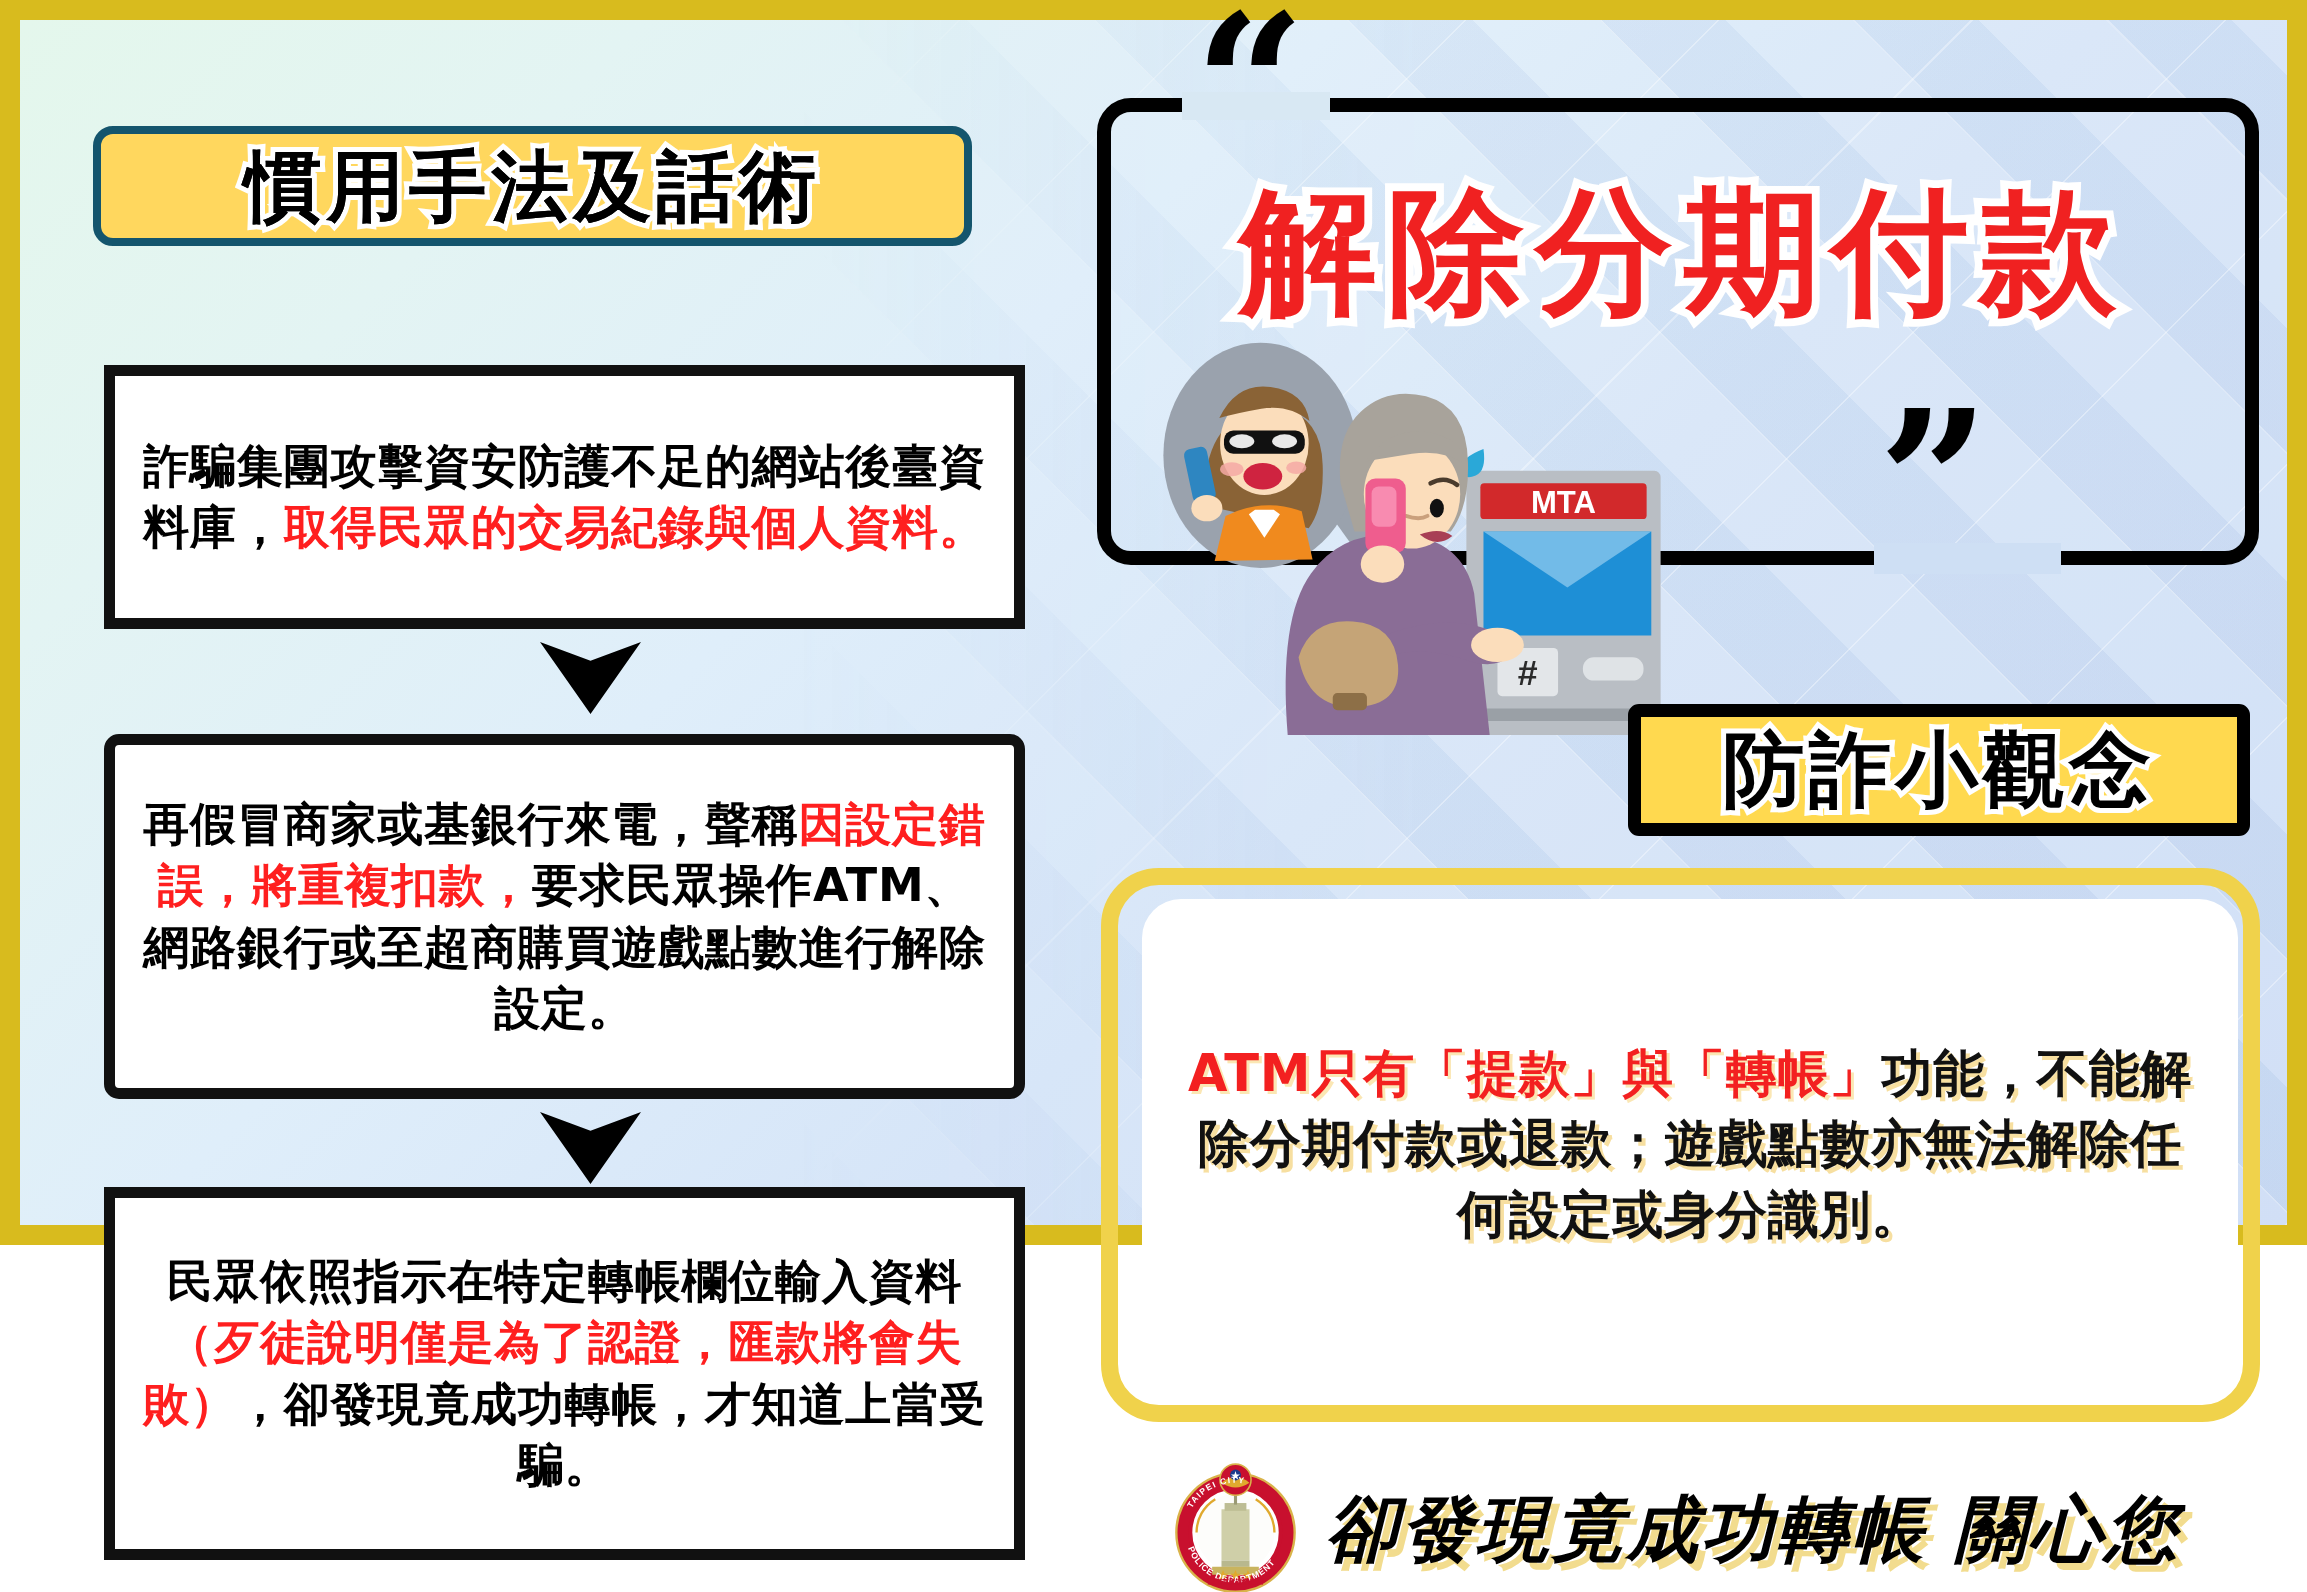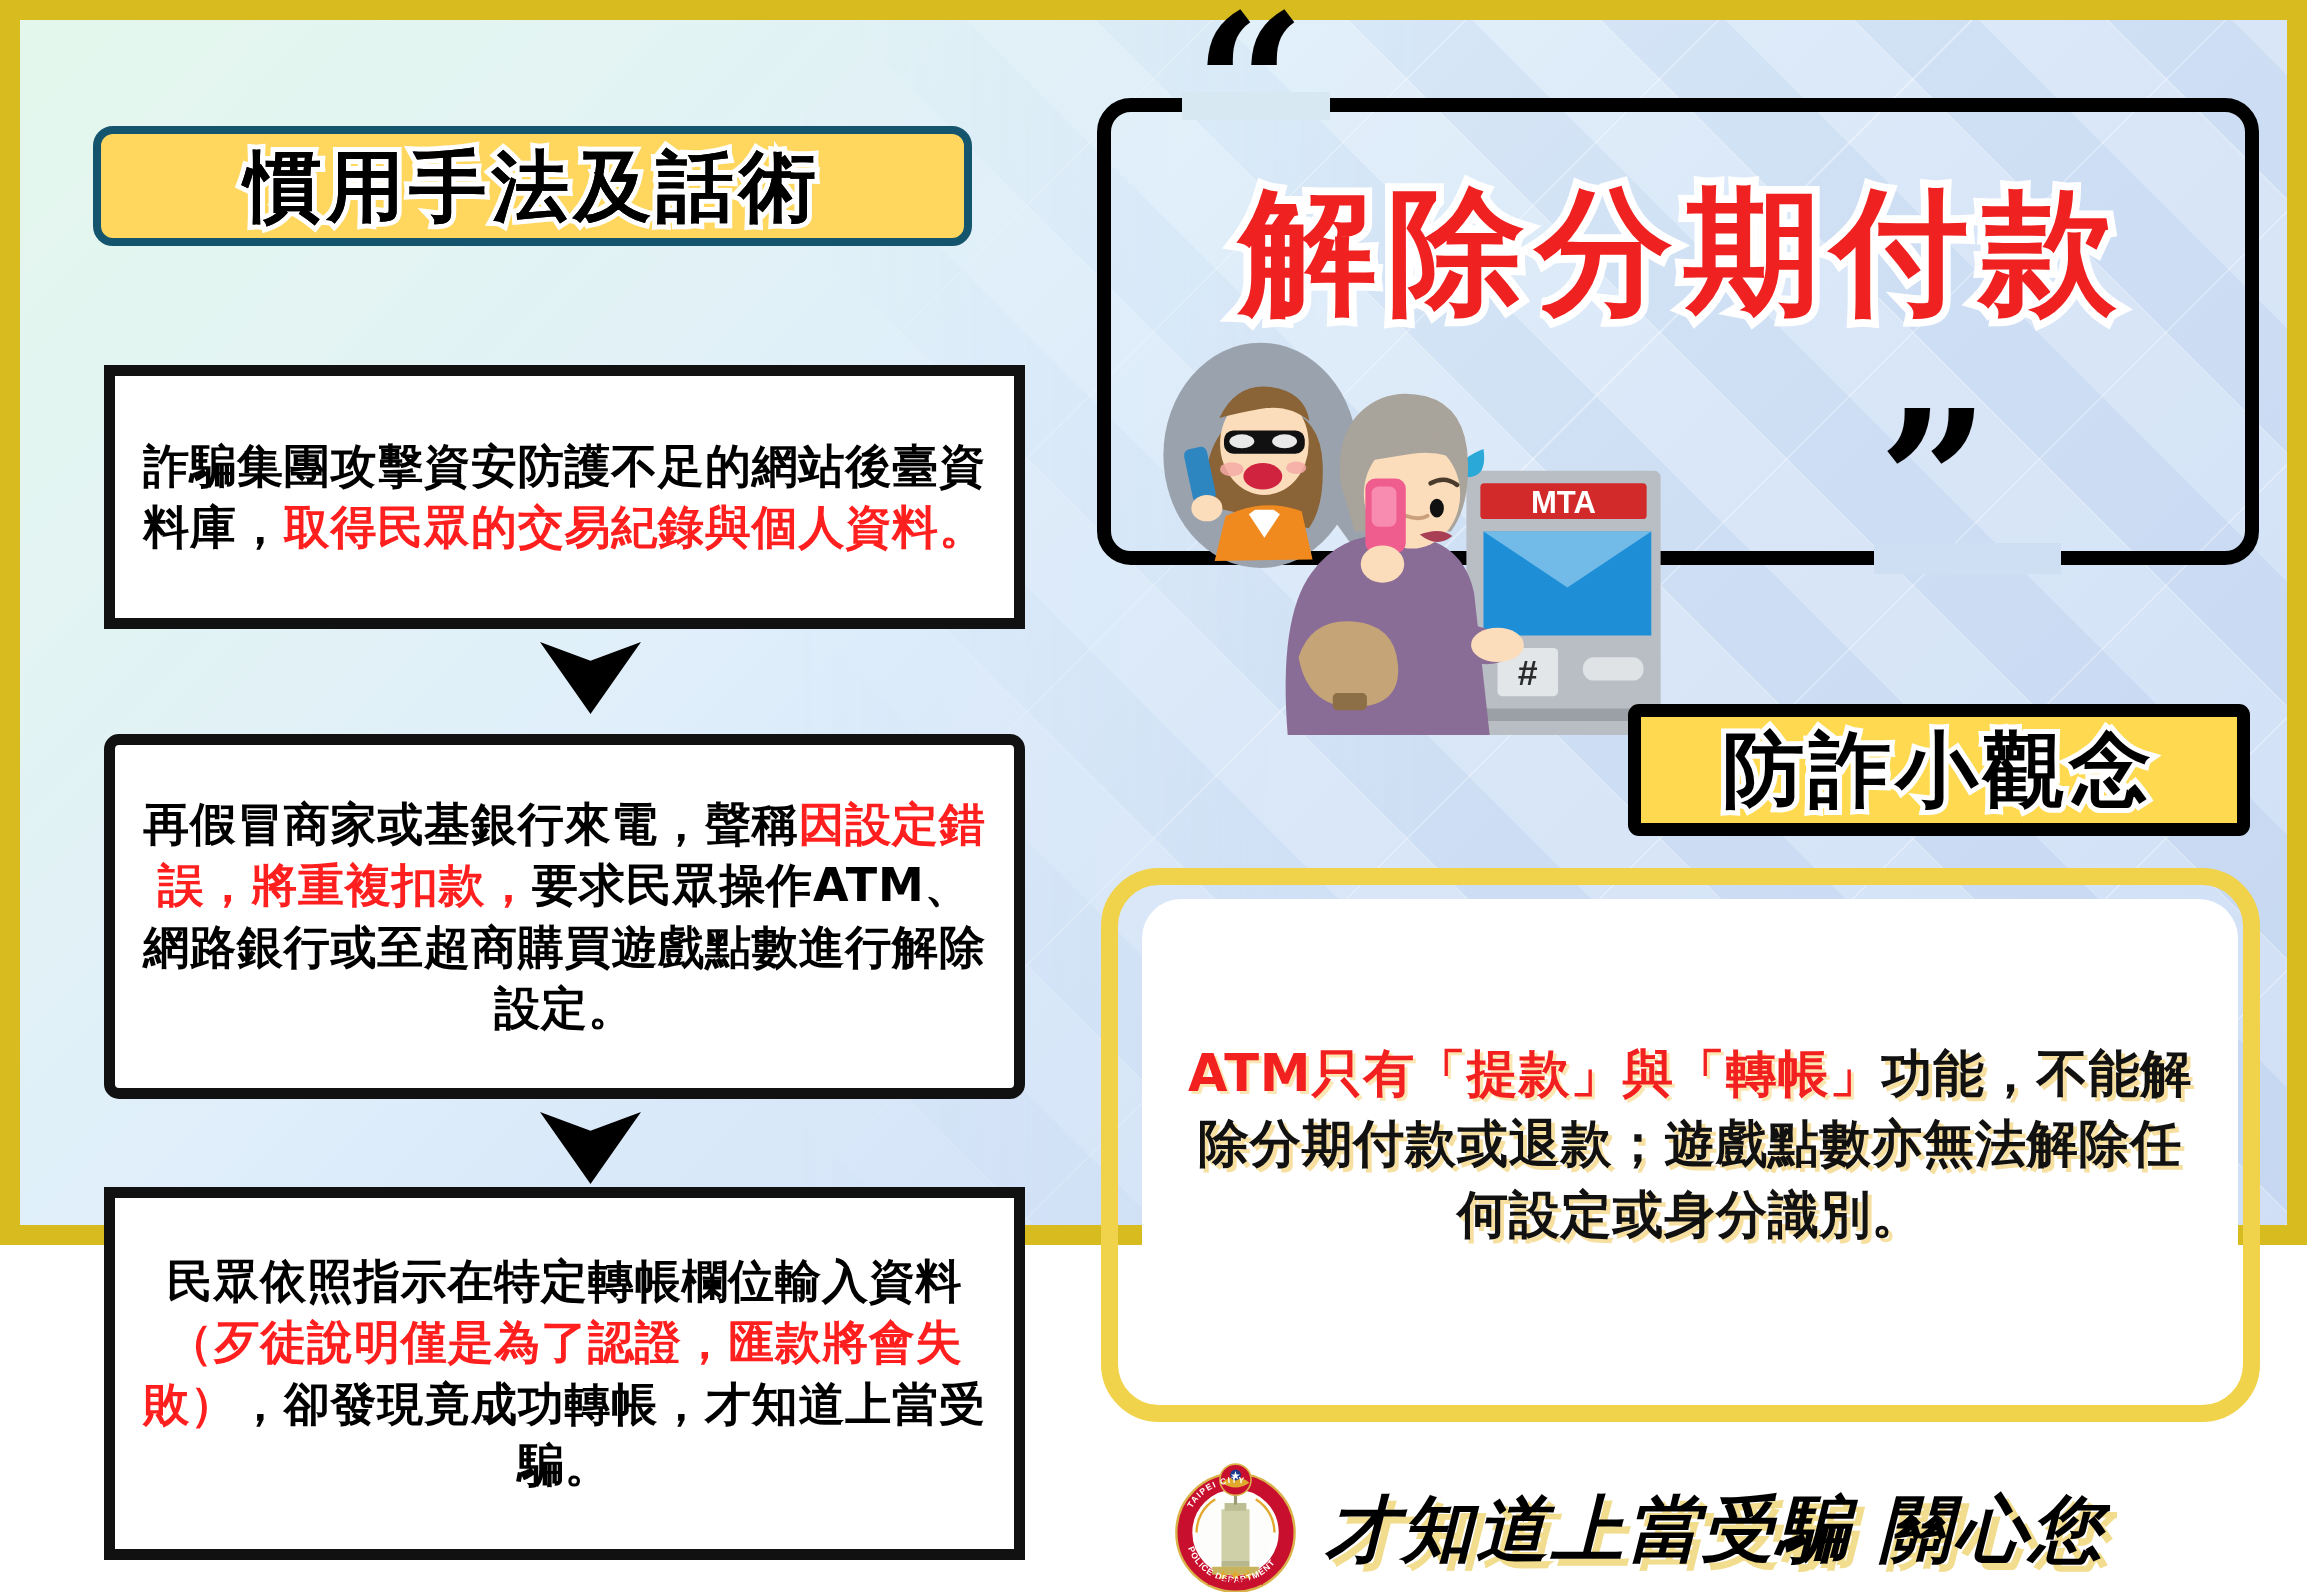--- a/index.html
+++ b/index.html
@@ -293,18 +293,18 @@
         <path id="arcTop" d="M88 92 m-64 0 a64 64 0 0 1 128 0" fill="none"></path>
         <path id="arcBot" d="M88 92 m-64 0 a64 64 0 0 0 128 0" fill="none"></path>
         <text font-size="11" font-weight="bold" fill="#ffffff" font-family="'Liberation Sans',sans-serif" letter-spacing="1.6">
           <textPath href="#arcTop" startOffset="16%">TAIPEI CITY</textPath>
         </text>
         <text font-size="11" font-weight="bold" fill="#ffffff" font-family="'Liberation Sans',sans-serif" letter-spacing="1.2">
           <textPath href="#arcBot" startOffset="10%">POLICE DEPARTMENT</textPath>
         </text>
         <text x="88" y="158" font-size="9" font-weight="bold" fill="#c8102e" text-anchor="middle" font-family="'DejaVu Sans',sans-serif">臺北市政府警察局</text>
       </svg>
-      <span id="footer-text" class="cjk">才知道上當受騙 關心您</span>
+      <span id="footer-text" class="cjk">卻發現竟成功轉帳 關心您</span>
     </div>
 
   </div>
 </div>
 
 
 </body></html>

